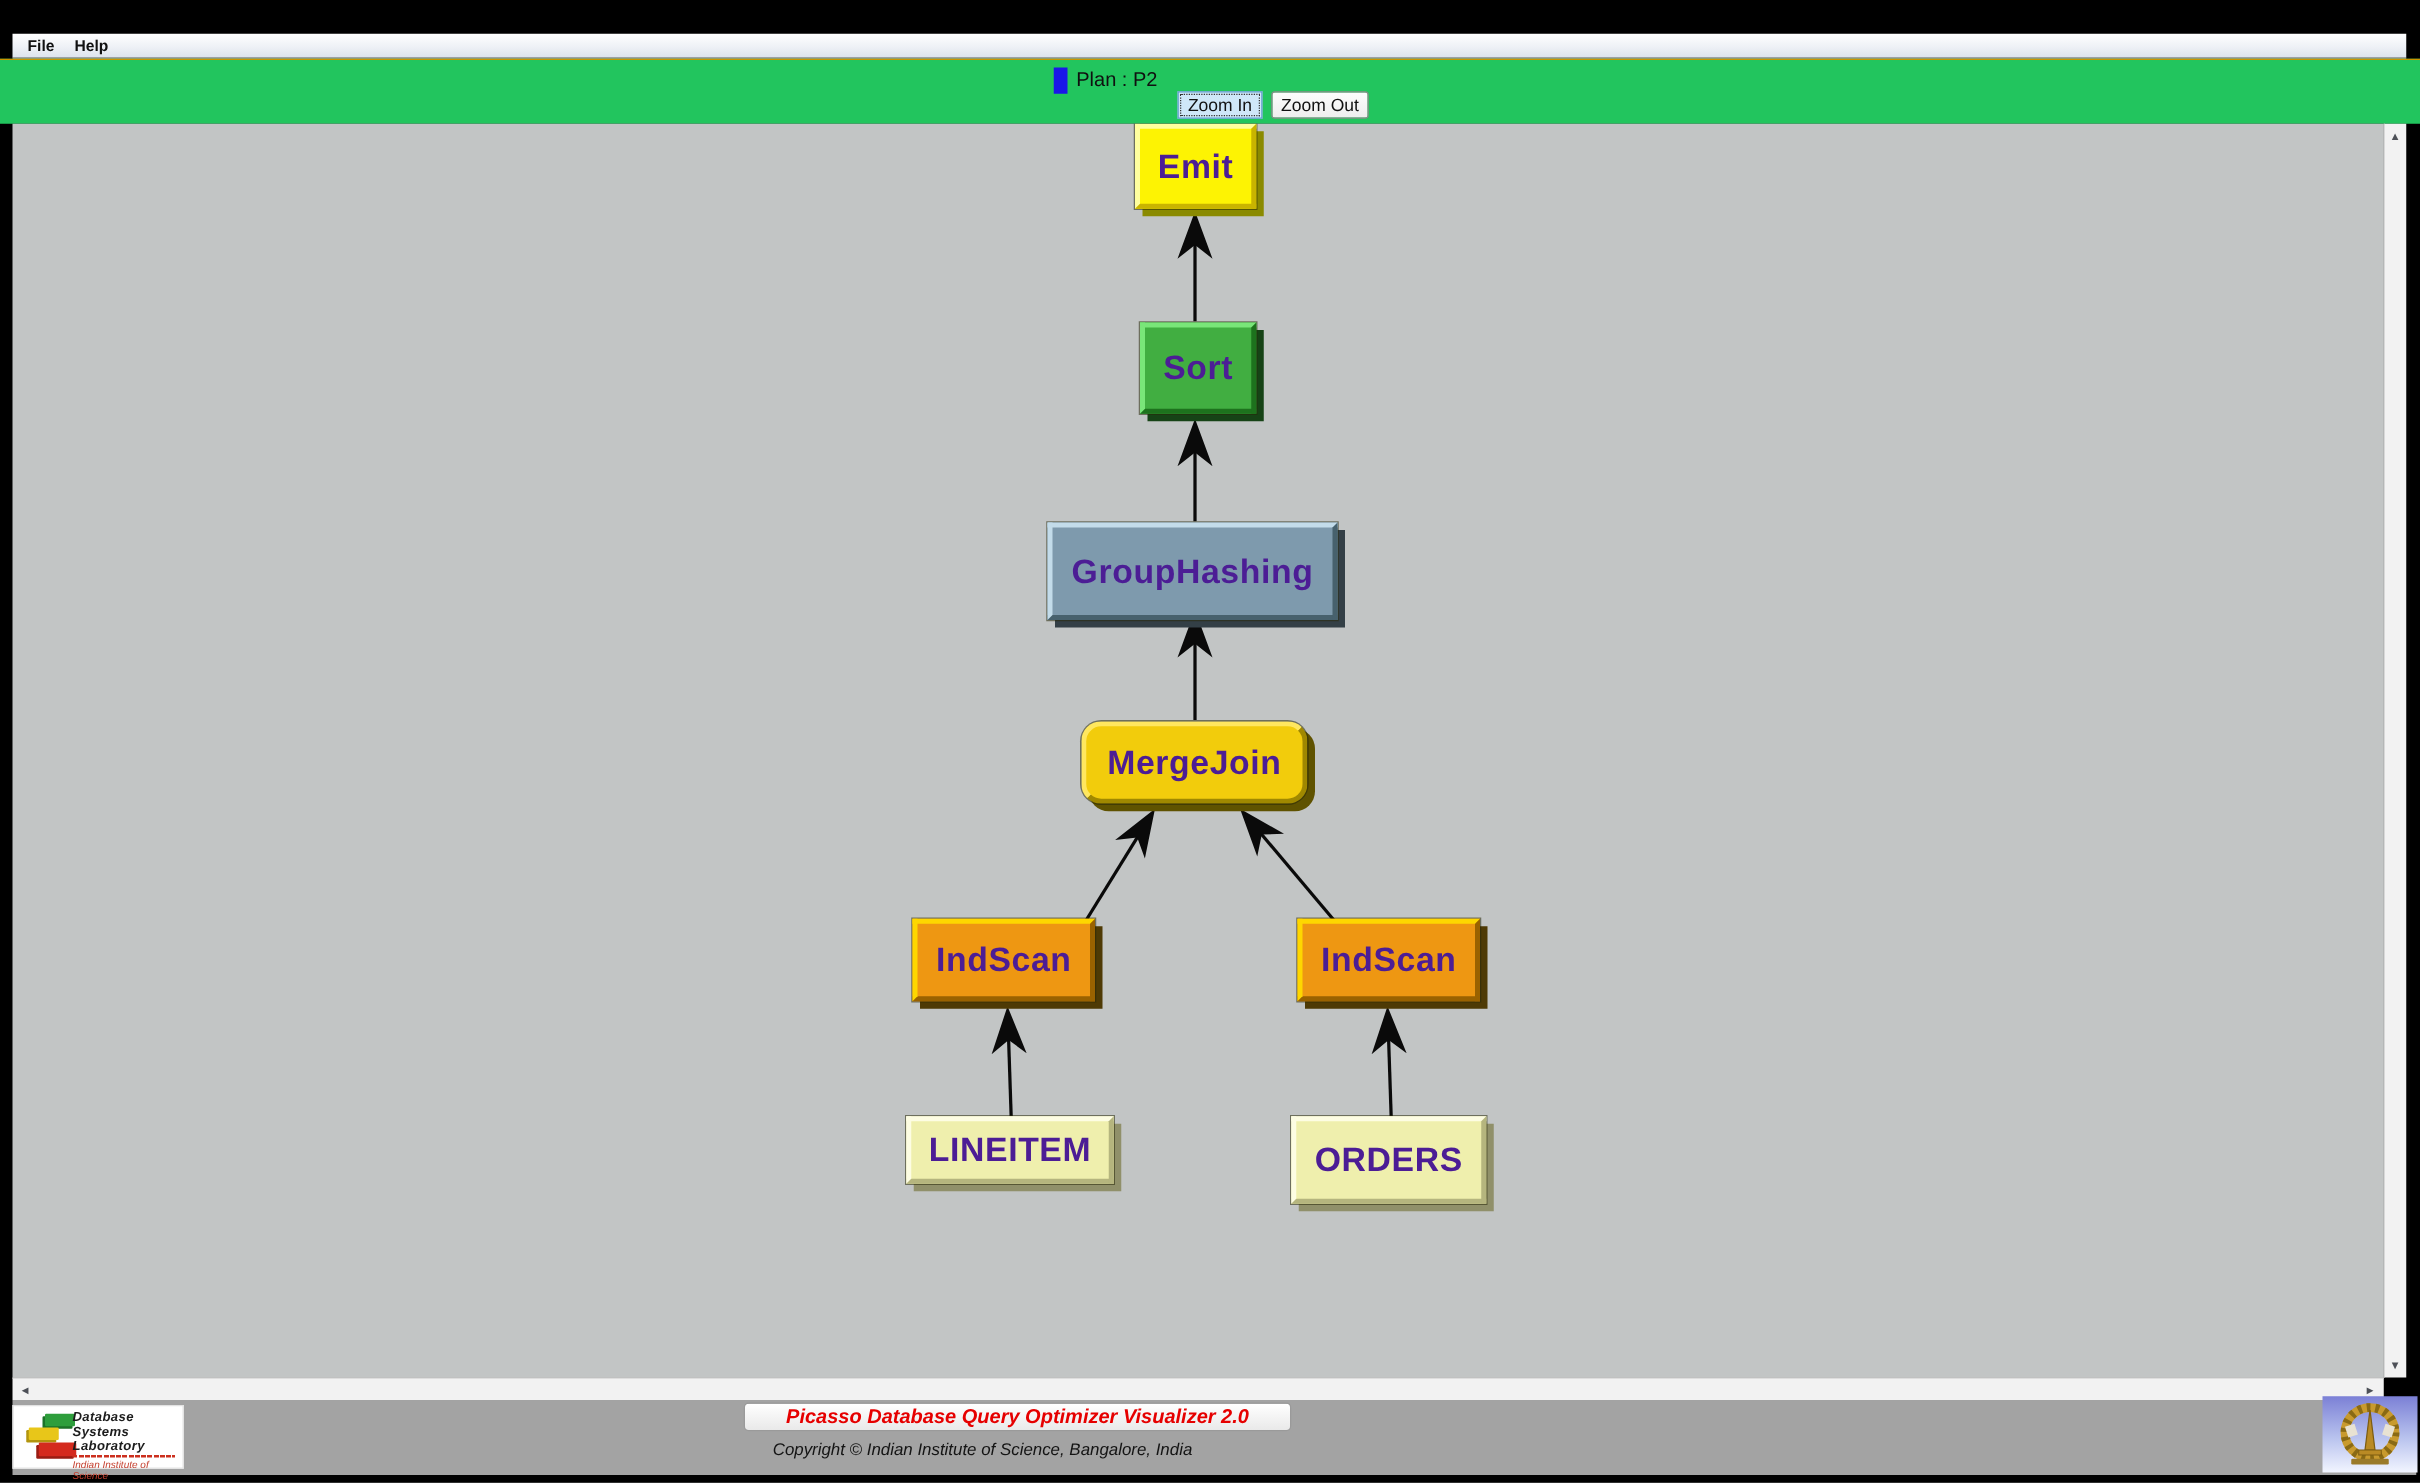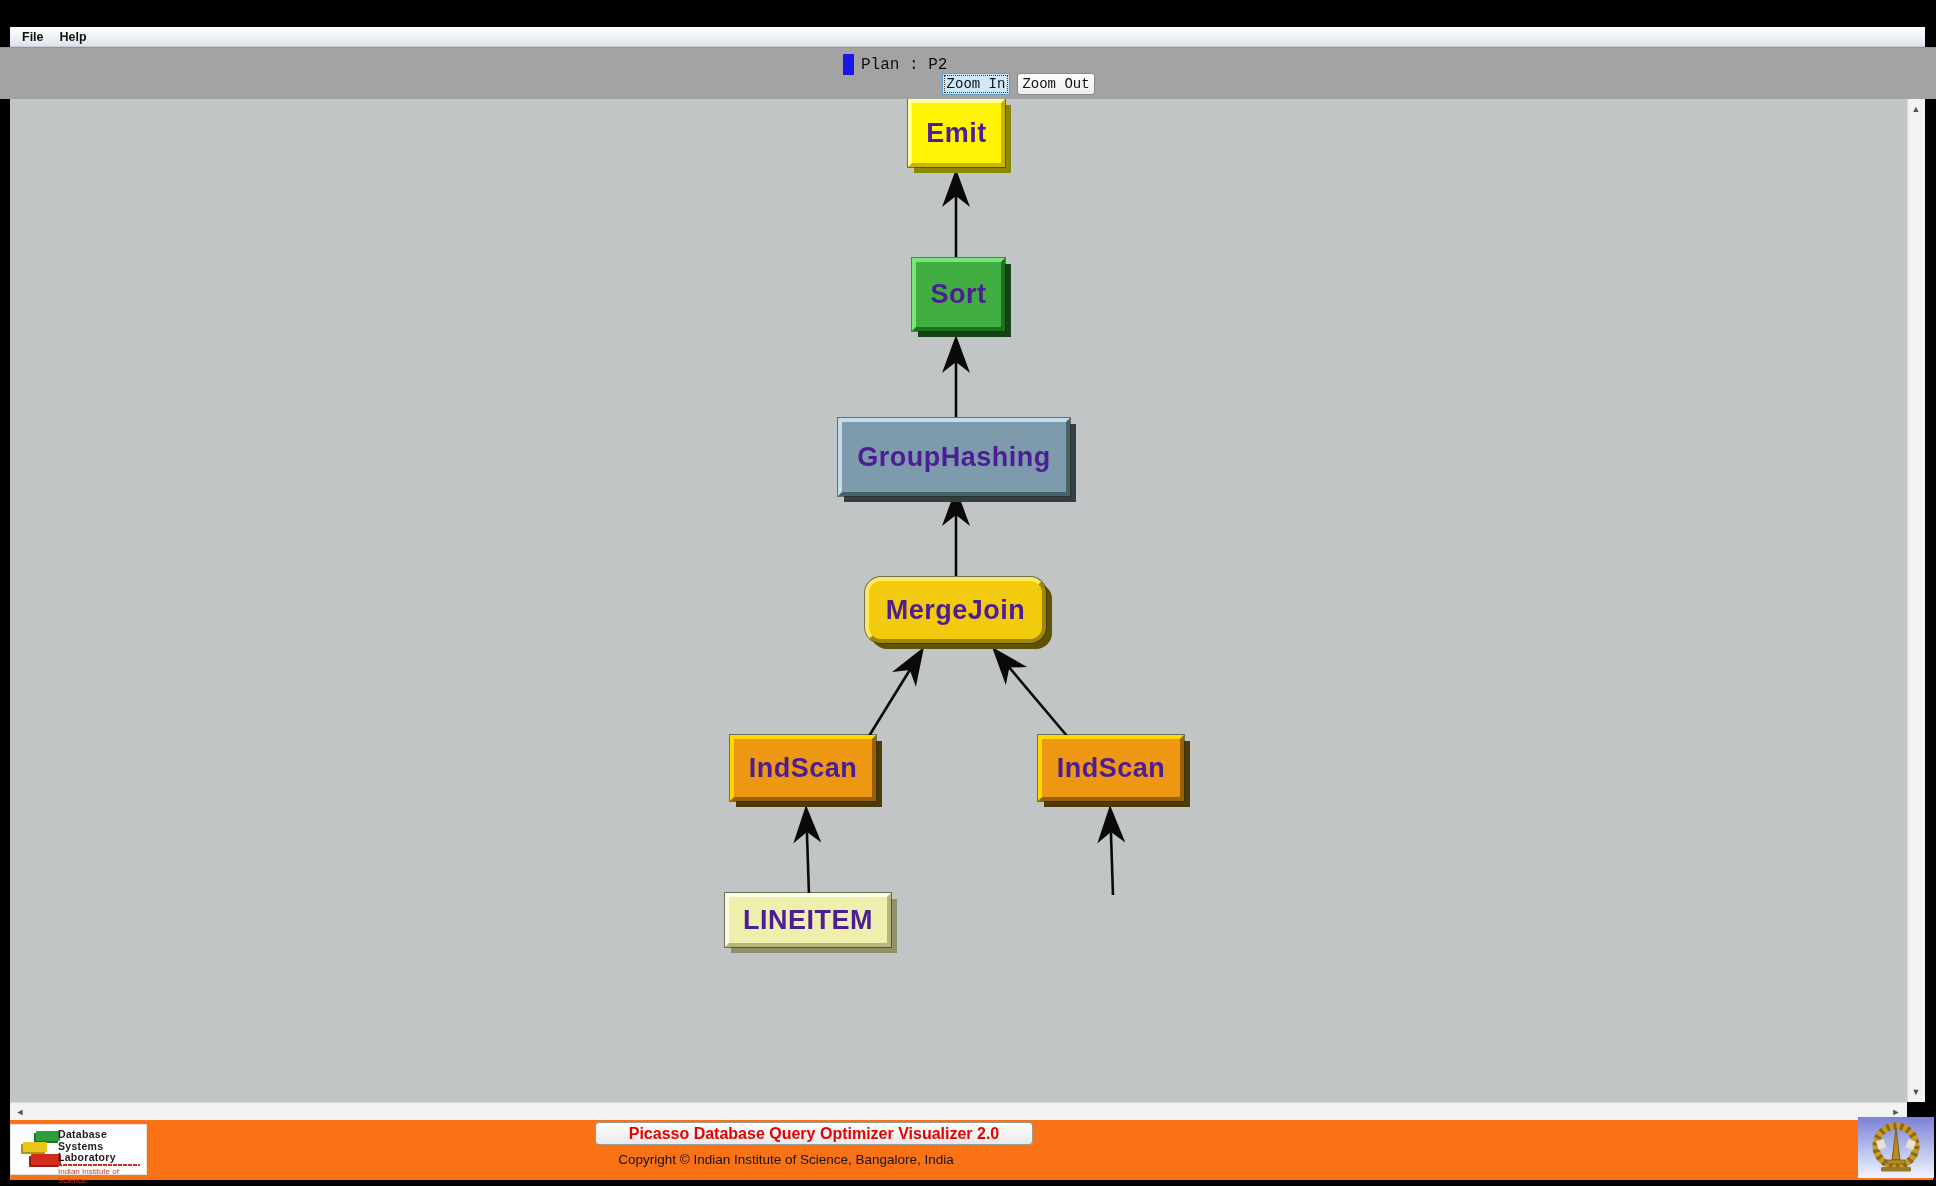--- a/index.html
+++ b/index.html
@@ -36,21 +36,21 @@
   
   .vscroll { position:absolute; left:1907px; top:99px; width:18px; height:1003px;
              background:#f2f2f2; border-left:1px solid #d8d8d8; }
   .hscroll { position:absolute; left:10px; top:1102px; width:1897px; height:18px;
              background:#f2f2f2; border-top:1px solid #d8d8d8; }
   .scroll-arrow { position:absolute; font-size:9px; color:#4d5057; width:16px; height:16px;
                   display:flex; align-items:center; justify-content:center; }
 
   
   .footer { position:absolute; left:10px; top:1120px; width:1923px; height:60px;
-            background:#f97316; }
+            background:#a3a3a3;font-style:italic; }
   .dsl-logo { position:absolute; left:0; top:4px; width:137px; height:51px; background:#fff;
               border:1px solid #e2e2e2; }
   .brick { position:absolute; border-radius:1px; }
   .dsl-text { position:absolute; left:47px; top:4px; font-size:10.5px; line-height:11.5px;
               font-weight:bold; color:#1c1c1c; letter-spacing:0.3px; }
   .dsl-rule { position:absolute; left:47px; top:39px; width:82px; height:2px;
               background:repeating-linear-gradient(90deg,#cc2f1e 0 4px,#ffffff 4px 5px); }
   .dsl-sub  { position:absolute; left:47px; top:42px; font-size:8px; color:#c5402f; }
 
   .title-plate { position:absolute; left:585px; top:2px; width:438px; height:23px;
@@ -65,21 +65,21 @@
                display:flex; align-items:center; justify-content:center; }
 </style>
 </head>
 <body>
 
 <div class="menubar">
   <span class="menu-item">File</span>
   <span class="menu-item">Help</span>
 </div>
 
-<div class="toolbar" style="background: #a3a3a3; font-family: Liberation Mono, monospace;">
+<div class="toolbar" style="background: #22c55e;">
   <div class="plan-swatch" style="background: rgb(26, 22, 232);"></div>
   <div class="plan-label">Plan : P2</div>
   <div class="btn btn-zoom-in">Zoom In</div>
   <div class="btn btn-zoom-out">Zoom Out</div>
 </div>
 
 <div class="canvas" id="canvas" style="background: rgb(194, 197, 197);">
   <svg class="edges-svg" id="edges-svg" width="1897" height="1003">
       <line x1="946" y1="158" x2="946" y2="80" stroke="#0a0a0a" stroke-width="2.6"></line>
       <polygon points="946.0,70.0 932.0,108.0 946.0,97.0 960.0,108.0" fill="#0a0a0a"></polygon>
@@ -96,20 +96,21 @@
       <line x1="1103" y1="796" x2="1100.3331483023264" y2="715.9944490697916" stroke="#0a0a0a" stroke-width="2.6"></line>
       <polygon points="1100.0,706.0 1087.3,744.4 1100.9,733.0 1115.3,743.5" fill="#0a0a0a"></polygon>
     </svg>
 <div class="plan-node" style="left: 898px; top: 0px; width: 97px; height: 68px; background: rgb(253, 243, 3); border-width: 4px; border-style: solid; border-color: rgb(255, 255, 158) rgb(201, 180, 0) rgb(201, 180, 0) rgb(255, 255, 158); box-shadow: rgba(40, 40, 10, 0.55) 0px 0px 0px 1px, rgb(138, 138, 0) 6px 6px 0px;">Emit</div>
     <div class="plan-node" style="left: 902px; top: 159px; width: 93px; height: 73px; background: rgb(65, 174, 65); border-width: 4px; border-style: solid; border-color: rgb(121, 230, 121) rgb(29, 114, 29) rgb(29, 114, 29) rgb(121, 230, 121); box-shadow: rgba(40, 40, 10, 0.55) 0px 0px 0px 1px, rgb(22, 67, 22) 6px 6px 0px;">Sort</div>
     <div class="plan-node" style="left: 828px; top: 319px; width: 232px; height: 78px; background: rgb(126, 154, 173); border-width: 4px; border-style: solid; border-color: rgb(195, 220, 234) rgb(71, 97, 109) rgb(71, 97, 109) rgb(195, 220, 234); box-shadow: rgba(40, 40, 10, 0.55) 0px 0px 0px 1px, rgb(51, 63, 70) 6px 6px 0px;">GroupHashing</div>
     <div class="plan-node" style="left: 855px; top: 478px; width: 181px; height: 66px; background: rgb(242, 204, 12); border-width: 4px; border-style: solid; border-color: rgb(255, 231, 95) rgb(160, 136, 0) rgb(160, 136, 0) rgb(255, 231, 95); box-shadow: rgba(40, 40, 10, 0.55) 0px 0px 0px 1px, rgb(95, 82, 0) 6px 6px 0px; border-radius: 16px;">MergeJoin</div>
     <div class="plan-node" style="left: 720px; top: 636px; width: 146px; height: 66px; background: rgb(238, 151, 18); border-width: 4px; border-style: solid; border-color: rgb(254, 215, 0) rgb(154, 98, 0) rgb(154, 98, 0) rgb(254, 215, 0); box-shadow: rgba(40, 40, 10, 0.55) 0px 0px 0px 1px, rgb(78, 58, 5) 6px 6px 0px;">IndScan</div>
     <div class="plan-node" style="left: 1028px; top: 636px; width: 146px; height: 66px; background: rgb(238, 151, 18); border-width: 4px; border-style: solid; border-color: rgb(254, 215, 0) rgb(154, 98, 0) rgb(154, 98, 0) rgb(254, 215, 0); box-shadow: rgba(40, 40, 10, 0.55) 0px 0px 0px 1px, rgb(78, 58, 5) 6px 6px 0px;">IndScan</div>
     <div class="plan-node" style="left: 715px; top: 794px; width: 166px; height: 54px; background: rgb(239, 239, 173); border-width: 4px; border-style: solid; border-color: rgb(253, 253, 227) rgb(181, 181, 126) rgb(181, 181, 126) rgb(253, 253, 227); box-shadow: rgba(40, 40, 10, 0.55) 0px 0px 0px 1px, rgb(144, 144, 106) 6px 6px 0px;">LINEITEM</div>
+    <div class="plan-node" style="left: 1023px; top: 794px; width: 156px; height: 70px; background: rgb(239, 239, 173); border-width: 4px; border-style: solid; border-color: rgb(253, 253, 227) rgb(181, 181, 126) rgb(181, 181, 126) rgb(253, 253, 227); box-shadow: rgba(40, 40, 10, 0.55) 0px 0px 0px 1px, rgb(144, 144, 106) 6px 6px 0px;">ORDERS</div>
   </div>
 
 <div class="vscroll">
   <div class="scroll-arrow" style="left:0; top:2px;">▲</div>
   <div class="scroll-arrow" style="left:0; top:985px;">▼</div>
 </div>
 
 <div class="hscroll">
   <div class="scroll-arrow" style="left:2px; top:1px;">◄</div>
   <div class="scroll-arrow" style="left:1878px; top:1px;">►</div>

